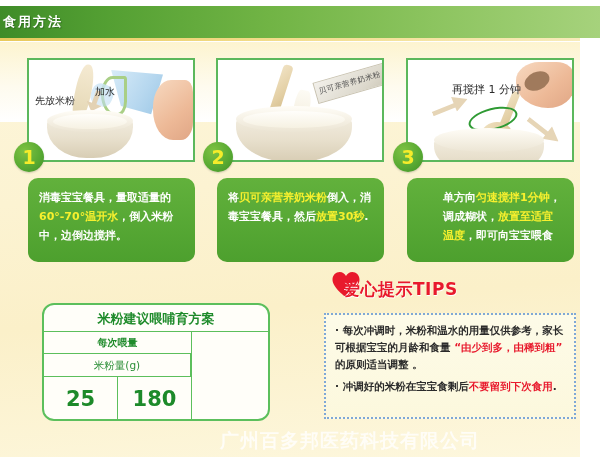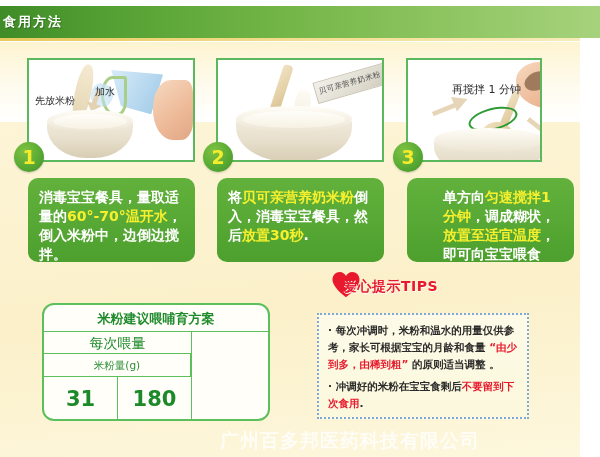--- a/index.html
+++ b/index.html
@@ -74,21 +74,21 @@
     text-align: center;
     line-height: 30px;
     z-index: 5;
     box-shadow: 0 1px 2px rgba(0,0,0,0.18);
   }
   .step-text {
     position: absolute;
     border-radius: 10px;
     background: linear-gradient(180deg, #62b13c 0%, #4da02e 100%);
     color: #ffffff;
-    font-size: 14px;
+    font-size: 11px;
     line-height: 19px;
     padding: 10px 11px;
     font-weight: bold;
   }
   .hl-y { color: #f7f02e; }
   
   .bowl {
     position: absolute;
     border-radius: 50% 50% 46% 46% / 22% 22% 70% 70%;
     background: linear-gradient(180deg, #f4efe3 0%, #e8e0cd 55%, #d8cdb4 100%);
@@ -161,21 +161,21 @@
     text-align: center;
     font-size: 13px; font-weight: bold;
     color: #1f8b2b;
     border-bottom: 1.5px solid #5cbf5c;
   }
   .ft-body { display: flex; height: 89px; }
   .ft-left { width: 148px; border-right: 1.5px solid #5cbf5c; }
   .ft-right { width: 76px; display: flex; flex-direction: column; }
   .ft-rowA {
     height: 22px; line-height: 22px; text-align: center;
-    font-size: 14px; color: #1f8b2b; font-weight: normal;
+    font-size: 10px; color: #1f8b2b; font-weight: bold;
     border-bottom: 1.5px solid #5cbf5c;
   }
   .ft-rowB { display: flex; height: 23px; border-bottom: 1.5px solid #5cbf5c; }
   .ft-cellB {
     flex: 1; line-height: 23px; text-align: center;
     font-size: 10.5px; color: #2d8f38; font-weight: normal;
   }
   .ft-cellB.sep { border-right: 1.5px solid #5cbf5c; }
   .ft-rowC { display: flex; height: 44px; }
   .ft-cellC {
@@ -202,31 +202,31 @@
     height: 26px;
   }
   .heart {
     position: absolute;
     left: 0; top: -4px;
     width: 30px; height: 27px;
   }
   .tips-title {
     position: absolute;
     left: 12px; top: 3px;
-    font-size: 14px;
+    font-size: 17px;
     font-weight: bold;
     color: #e8192c;
     letter-spacing: 0.5px;
     text-shadow: 0.5px 0.5px 0 #ffffff;
     white-space: nowrap;
   }
   .tips-box {
     position: absolute;
-    left: 317px; top: 313px;
-    width: 212px; height: 106px;
+    left: 324px; top: 313px;
+    width: 252px; height: 106px;
     border: 2px dotted #7fa8d6;
     background: linear-gradient(180deg, #fdfbe8 0%, #fcf8dd 100%);
     padding: 7px 9px;
   }
   .tip-line {
     font-size: 10.5px;
     line-height: 17px;
     color: #2a2a2a;
     font-weight: bold;
     margin-bottom: 5px;
@@ -302,21 +302,21 @@
         <div class="bowl-milk" style="left:25px; top:51px; width:102px; height:17px;"></div>
       </div>
     </div>
     <div class="badge" style="left:203px; top:84px;">2</div>
     <div class="step-text" style="left:217px; top:120px; width:167px; height:84px;">
       <span>将</span><span class="hl-y">贝可亲营养奶米粉</span><span>倒入，消毒宝宝餐具，然后</span><span class="hl-y">放置30秒</span><span>.</span>
     </div>
   </div>
 
   <div class="step">
-    <div class="step-photo" style="left:406px; top:0; width:136px; height:104px;padding-left:24px;">
+    <div class="step-photo" style="left:406px; top:0; width:168px; height:104px;padding-left:24px;">
       <div class="photo-inner">
 
         <div class="hand" style="left:108px; top:2px; width:58px; height:46px; border-radius:40% 30% 45% 55%;"></div>
         <div style="position:absolute; left:116px; top:12px; width:26px; height:18px; background:#a07a5c; border-radius:50%; transform:rotate(-24deg);"></div>
 
         <div class="spoon" style="left:96px; top:30px; width:8px; height:48px; transform:rotate(22deg);"></div>
         <div class="spoon" style="left:74px; top:62px; width:30px; height:24px; border-radius:50%;"></div>
 
         <div class="circle-arrow" style="left:60px; top:48px; width:50px; height:22px;"></div>
 
@@ -337,21 +337,21 @@
 
   <div class="feed-table">
     <div class="ft-title">米粉建议喂哺育方案</div>
     <div class="ft-body">
       <div class="ft-left">
         <div class="ft-rowA">每次喂量</div>
         <div class="ft-rowB">
           <div class="ft-cellB sep">米粉量(g)</div>
         </div>
         <div class="ft-rowC">
-          <div class="ft-cellC sep">31</div>
+          <div class="ft-cellC sep">25</div>
           <div class="ft-cellC">180</div>
         </div>
       </div>
     </div>
   </div>
 
   <div class="tips-head">
     <svg class="heart" viewBox="0 0 32 30">
       <path d="M16 29 C16 29 1 18.5 1 9.6 C1 4.4 4.8 1 9 1 C12.2 1 14.8 2.9 16 5.6 C17.2 2.9 19.8 1 23 1 C27.2 1 31 4.4 31 9.6 C31 18.5 16 29 16 29 Z" fill="#e8192c"></path>
     </svg>

